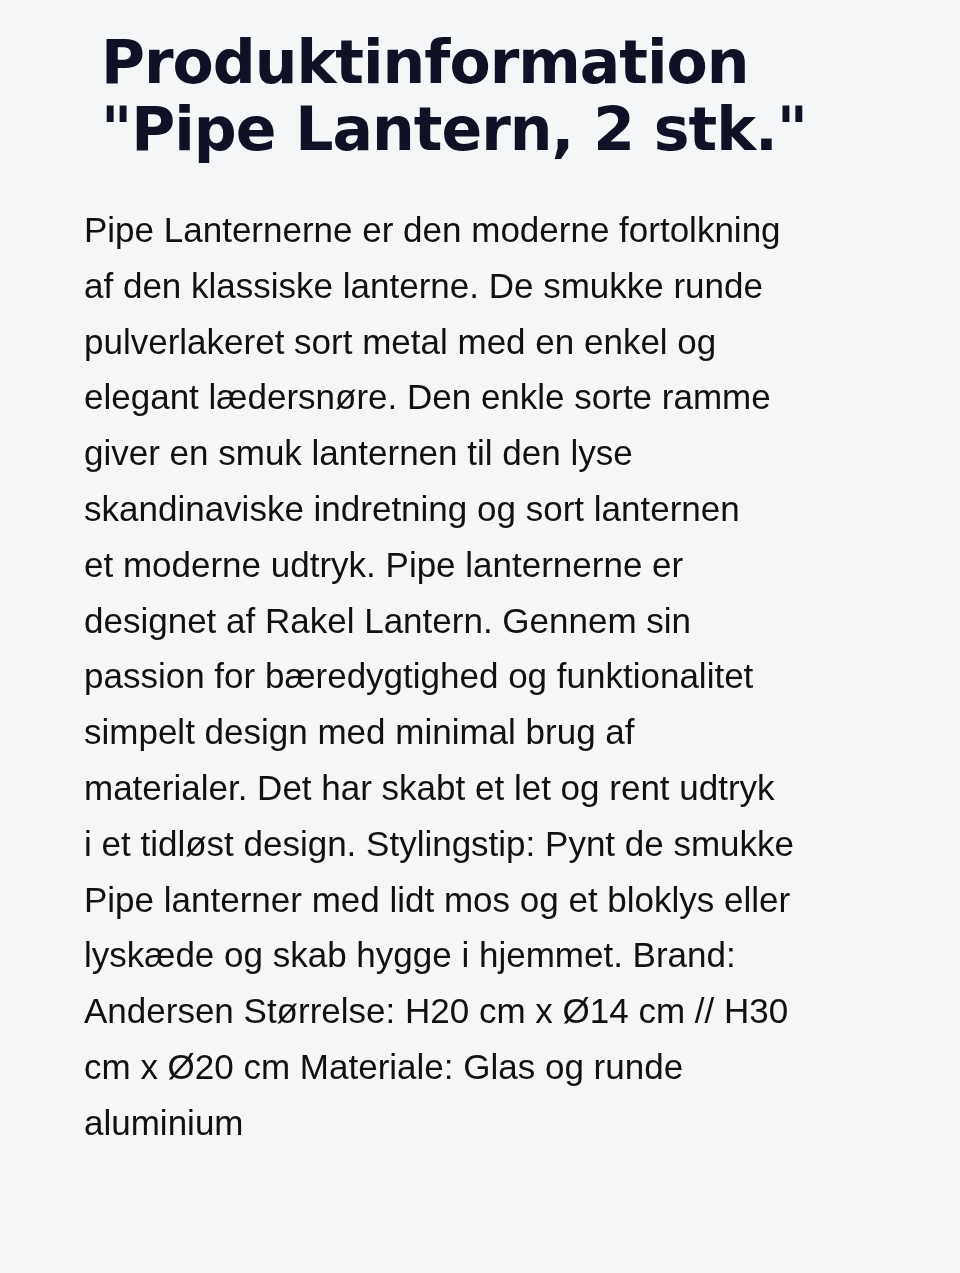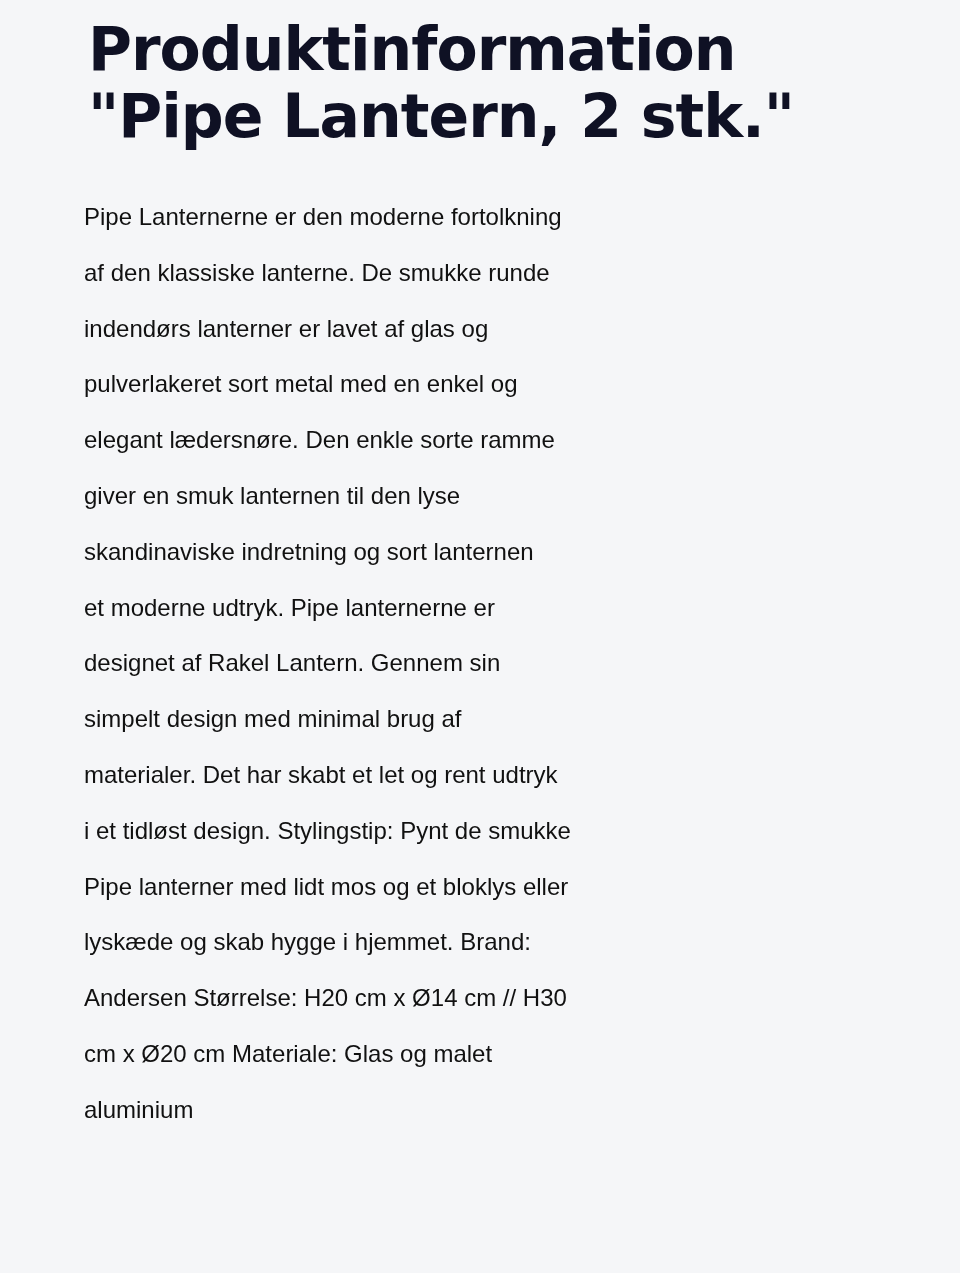--- a/index.html
+++ b/index.html
@@ -13,66 +13,66 @@
       overflow: hidden;
       position: relative;
     }
     .content {
       position: absolute;
       left: 84px;
       top: 0;
       width: 820px;
     }
     .title {
-      margin: 4px;
+      margin: 17px;
       padding-top: 12px;
       font-family: "DejaVu Sans", sans-serif;
       font-weight: bold;
       font-size: 60px;
       line-height: 67px;
       color: #0f1124;
       letter-spacing: -1px;
     }
     .title .line {
       display: block;
       white-space: nowrap;
     }
     .body-text {
       margin: 0;
       margin-top: 39px;
       font-family: "Liberation Sans", sans-serif;
-      font-size: 24px;
+      font-size: 35px;
       line-height: 55.8px;
       color: #111111;
     }
     .body-text .line {
       display: block;
       white-space: nowrap;
     }
   </style>
 </head>
 <body>
 
 <div class="content">
   <h1 class="title">
     <span class="line">Produktinformation</span>
     <span class="line">"Pipe Lantern, 2 stk."</span>
   </h1>
   <p class="body-text">
     <span class="line">Pipe Lanternerne er den moderne fortolkning</span>
     <span class="line">af den klassiske lanterne. De smukke runde</span>
-    <span class="line">indendørs lanterner er lavet af glas og</span>
     <span class="line">pulverlakeret sort metal med en enkel og</span>
     <span class="line">elegant lædersnøre. Den enkle sorte ramme</span>
     <span class="line">giver en smuk lanternen til den lyse</span>
     <span class="line">skandinaviske indretning og sort lanternen</span>
     <span class="line">et moderne udtryk. Pipe lanternerne er</span>
     <span class="line">designet af Rakel Lantern. Gennem sin</span>
+    <span class="line">passion for bæredygtighed og funktionalitet</span>
     <span class="line">simpelt design med minimal brug af</span>
     <span class="line">materialer. Det har skabt et let og rent udtryk</span>
     <span class="line">i et tidløst design. Stylingstip: Pynt de smukke</span>
     <span class="line">Pipe lanterner med lidt mos og et bloklys eller</span>
     <span class="line">lyskæde og skab hygge i hjemmet. Brand:</span>
     <span class="line">Andersen Størrelse: H20 cm x Ø14 cm // H30</span>
-    <span class="line">cm x Ø20 cm Materiale: Glas og malet</span>
+    <span class="line">cm x Ø20 cm Materiale: Glas og runde</span>
     <span class="line">aluminium</span>
   </p>
 </div>
 
 </body></html>

